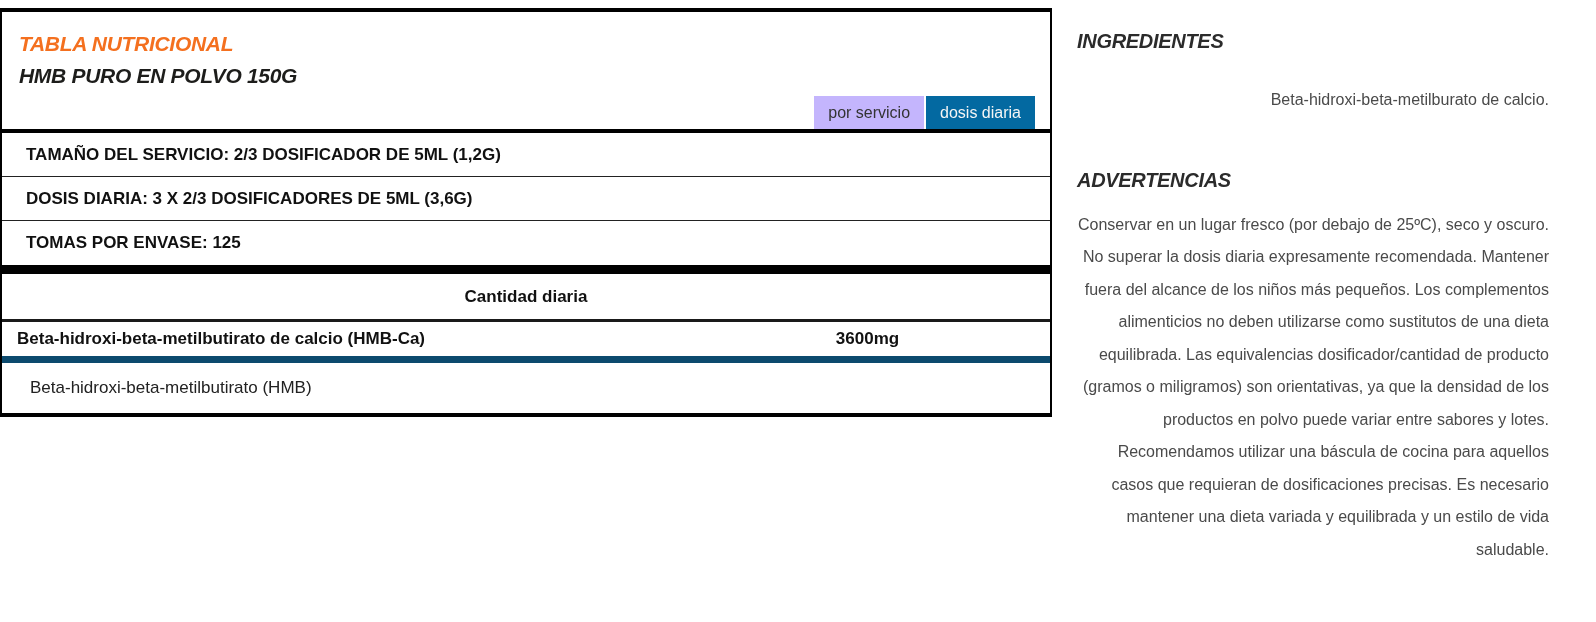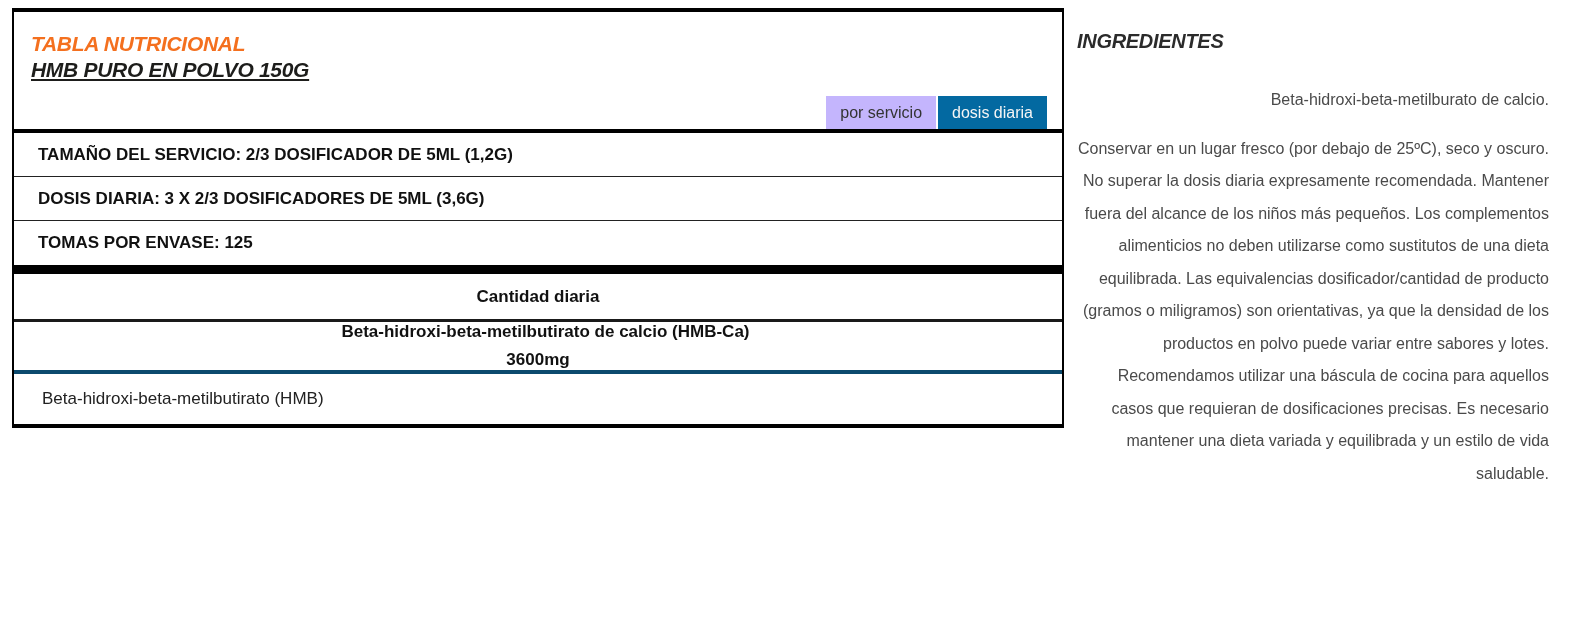--- a/index.html
+++ b/index.html
@@ -7,21 +7,21 @@
   body {
     position: relative;
     font-family: "Liberation Sans", "DejaVu Sans", sans-serif;
     color: #1d1d1b;
     overflow: hidden;
   }
 
   
   .nutrition-table {
     position: absolute;
-    left: 12px; top: 8px;
+    left: 0; top: 8px;
     width: 1052px;
     border-top: 4px solid #000;
     border-bottom: 4px solid #000;
     border-left: 2px solid #000;
     border-right: 2px solid #000;
     background: #fff;
   }
   .table-header {
     position: relative;
     height: 121px;
@@ -35,23 +35,22 @@
     line-height: 24px;
     letter-spacing: -0.3px;
     color: #f4701f;
   }
   .table-subtitle {
     font-style: italic;
     font-weight: 800;
     font-size: 21px;
     line-height: 24px;
     letter-spacing: -0.3px;
-    margin-top: 2px;
+    margin-top: 8px;
     color: #1d1d1b;
-    text-decoration: underline;
   }
   .toggle-group {
     position: absolute;
     right: 15px; bottom: 0;
     display: flex;
     gap: 2px;
   }
   .toggle-btn {
     height: 33px;
     line-height: 33px;
@@ -91,21 +90,21 @@
     text-align: center;
     font-size: 17px;
     font-weight: 700;
     color: #111;
   }
 
   .nutrient-row {
     display: flex;
     align-items: center;
   }
-  .nutrient-row.first { height: 52px; border-bottom: 4px solid #0c4a6e; flex-direction: column; }
+  .nutrient-row.first { height: 41px; border-bottom: 7px solid #0c4a6e; }
   .nutrient-row.second { height: 50px; }
   .nutrient-name {
     flex: 1;
     padding-left: 15px;
     font-size: 17px;
     color: #222;
     white-space: nowrap;
   }
   .nutrient-name.bold { font-weight: 700; color: #111; }
   .nutrient-name.indent { padding-left: 28px; }
@@ -166,14 +165,15 @@
   <div class="nutrient-row second">
     <div class="nutrient-name indent">Beta-hidroxi-beta-metilbutirato (HMB)</div>
   </div>
 
 </div>
 
 <div class="info-column">
   <div class="info-heading">INGREDIENTES</div>
   <p class="info-text">Beta-hidroxi-beta-metilburato de calcio.</p>
 
+  <div class="info-heading warnings">ADVERTENCIAS</div>
   <p class="info-text warnings-body">Conservar en un lugar fresco (por debajo de 25ºC), seco y oscuro. No superar la dosis diaria expresamente recomendada. Mantener fuera del alcance de los niños más pequeños. Los complementos alimenticios no deben utilizarse como sustitutos de una dieta equilibrada. Las equivalencias dosificador/cantidad de producto (gramos o miligramos) son orientativas, ya que la densidad de los productos en polvo puede variar entre sabores y lotes. Recomendamos utilizar una báscula de cocina para aquellos casos que requieran de dosificaciones precisas. Es necesario mantener una dieta variada y equilibrada y un estilo de vida saludable.</p>
 </div>
 
 </body></html>

